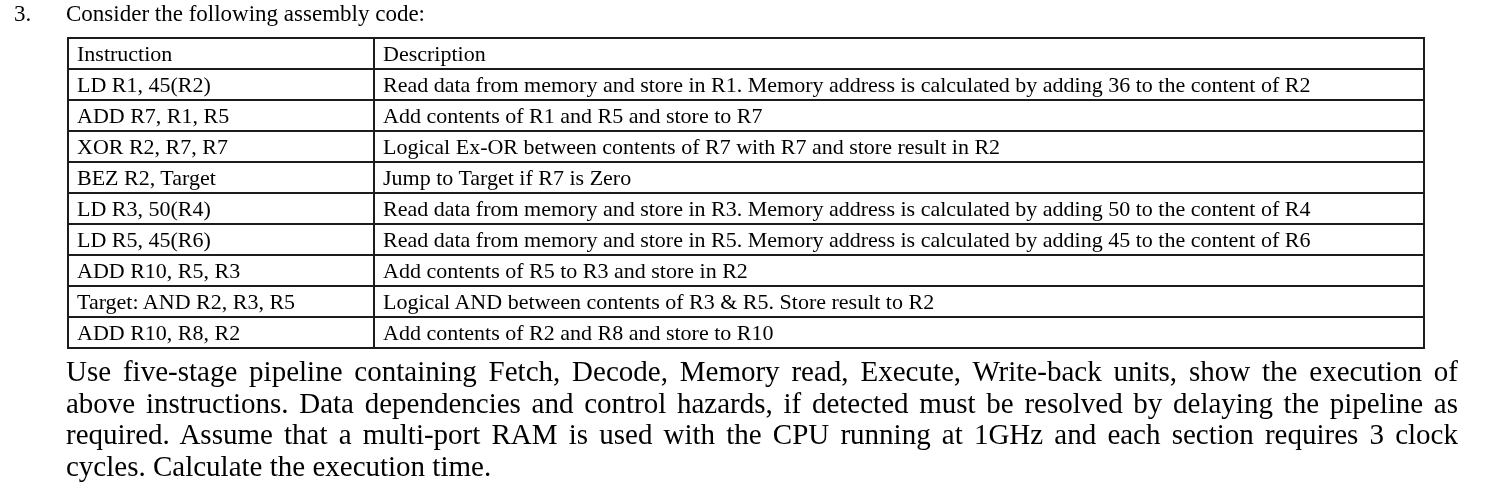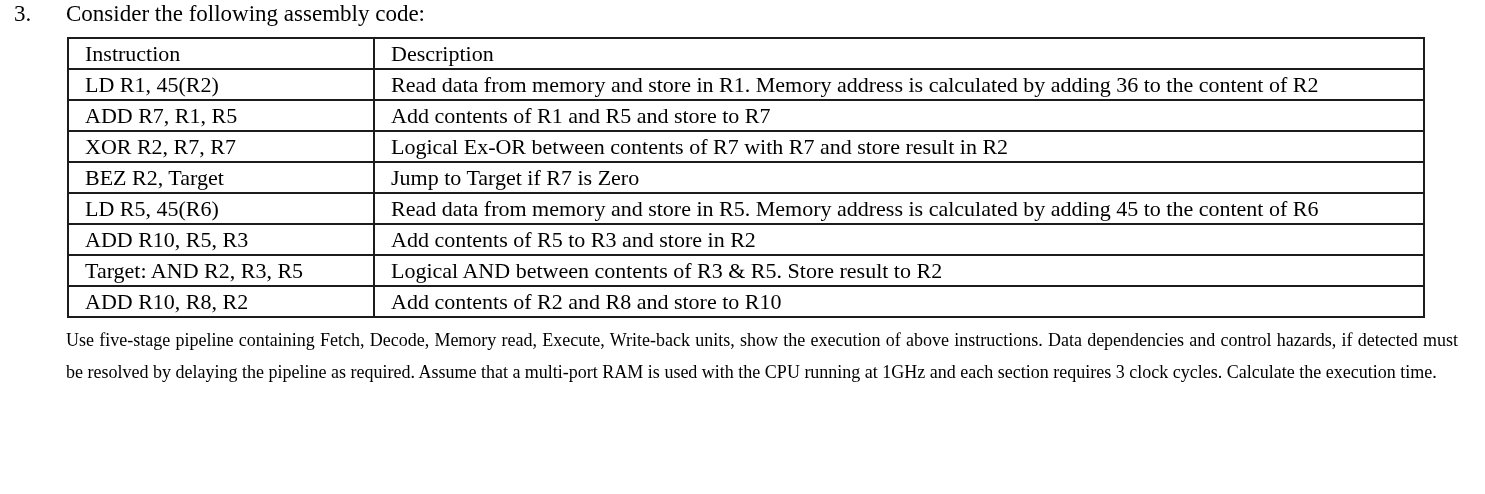--- a/index.html
+++ b/index.html
@@ -38,32 +38,32 @@
     margin: 10px 0 0 67px;
     width: 1356px;
   }
   table.asm th,
   table.asm td {
     border: 2px solid #1c1c1c;
     font-size: 22px;
     font-weight: normal;
     text-align: left;
     vertical-align: middle;
-    padding: 0 16px;
+    padding: 0 8px;
     height: 29px;
     line-height: 29px;
     white-space: nowrap;
     overflow: hidden;
   }
   col.c-instr { width: 306px; }
   col.c-desc  { width: 1050px; }
   .para {
     margin: 7px 0 9px 66px;
     width: 1392px;
-    font-size: 18px;
+    font-size: 29px;
     line-height: 31.5px;
     text-align: justify;
   }
 </style>
 </head>
 <body>
 
 <div class="page">
 
   <div class="question-line">
@@ -93,20 +93,24 @@
       </tr>
       <tr>
         <td>XOR R2, R7, R7</td>
         <td>Logical Ex-OR between contents of R7 with R7 and store result in R2</td>
       </tr>
       <tr>
         <td>BEZ R2, Target</td>
         <td>Jump to Target if R7 is Zero</td>
       </tr>
       <tr>
+        <td>LD R3, 50(R4)</td>
+        <td>Read data from memory and store in R3. Memory address is calculated by adding 50 to the content of R4</td>
+      </tr>
+      <tr>
         <td>LD R5, 45(R6)</td>
         <td>Read data from memory and store in R5. Memory address is calculated by adding 45 to the content of R6</td>
       </tr>
       <tr>
         <td>ADD R10, R5, R3</td>
         <td>Add contents of R5 to R3 and store in R2</td>
       </tr>
       <tr>
         <td>Target: AND R2, R3, R5</td>
         <td>Logical AND between contents of R3 &amp; R5. Store result to R2</td>

